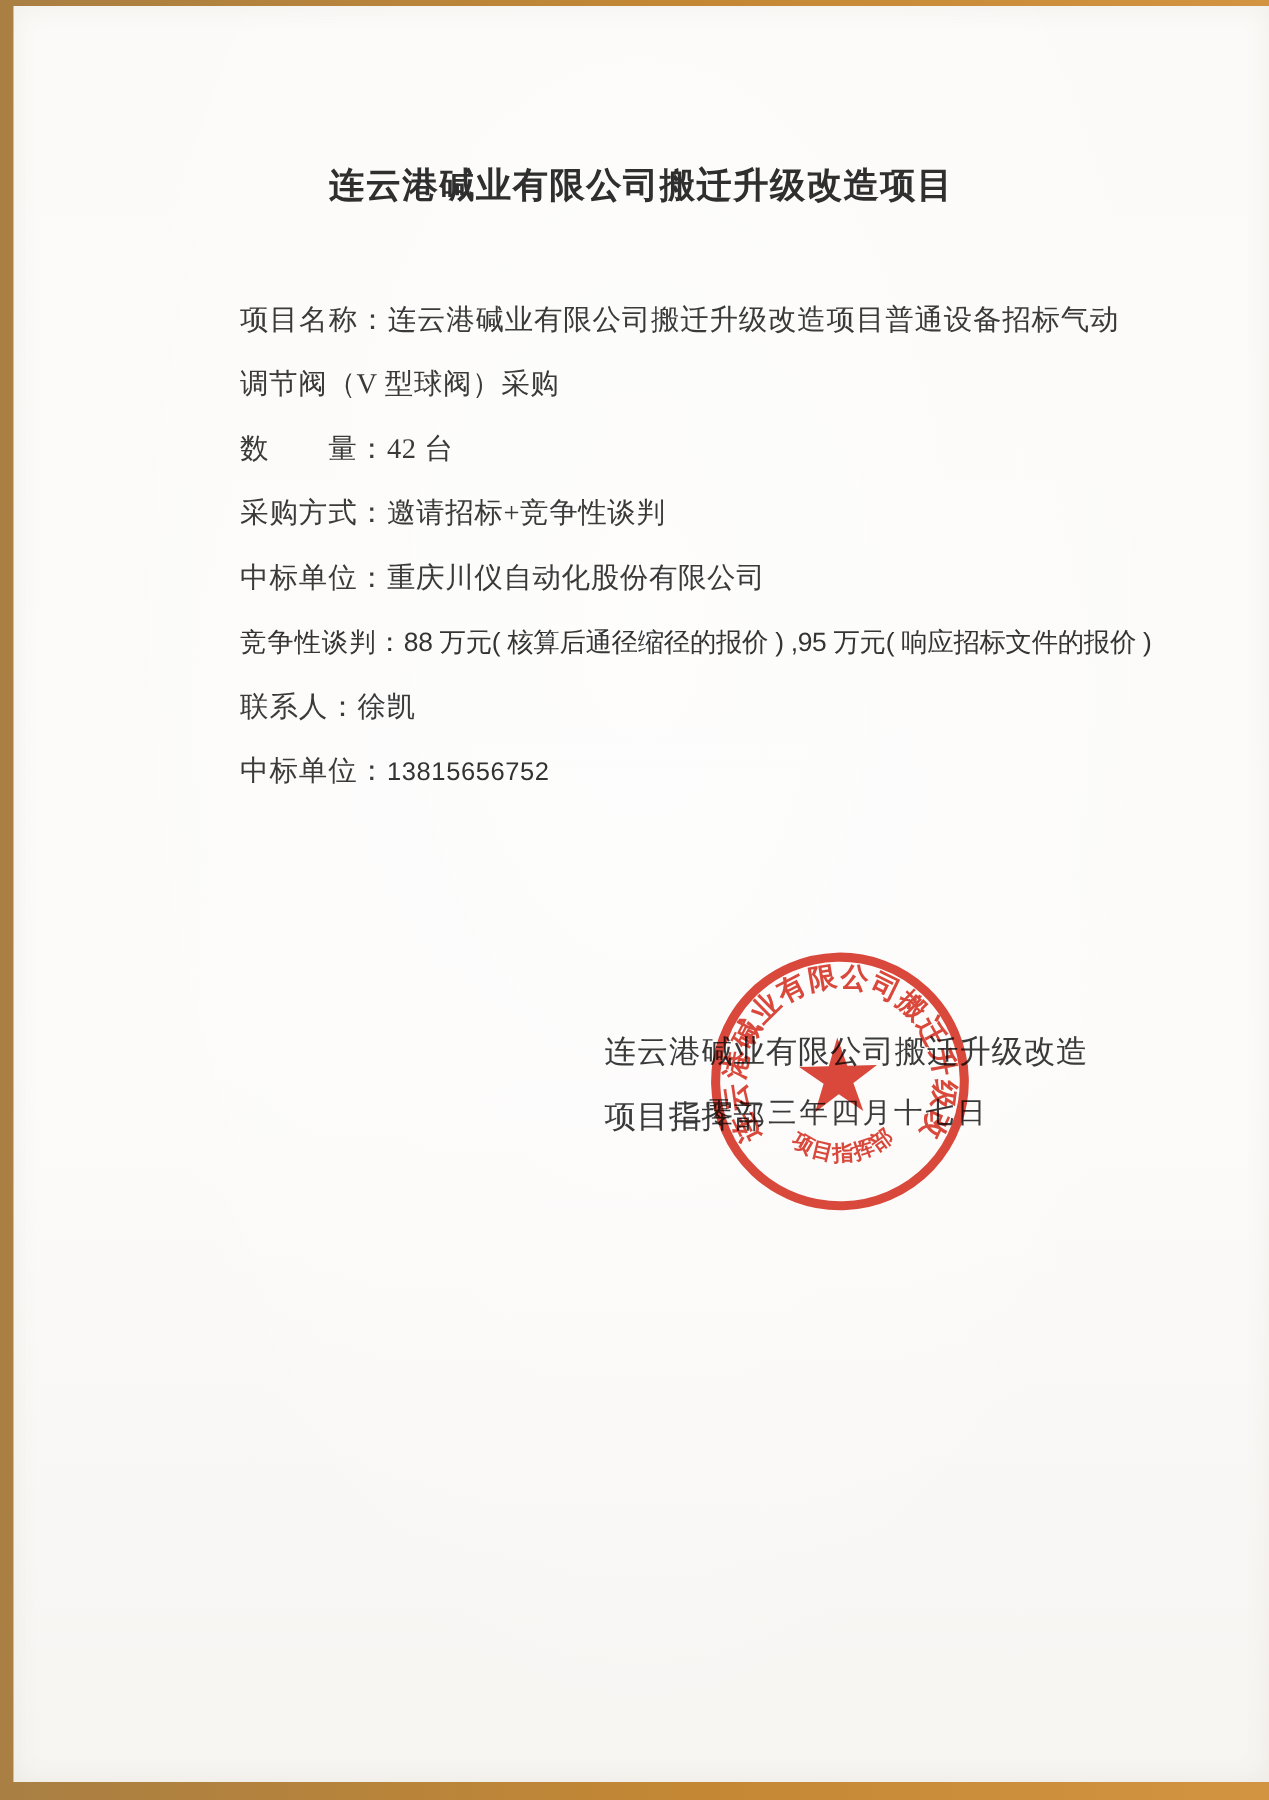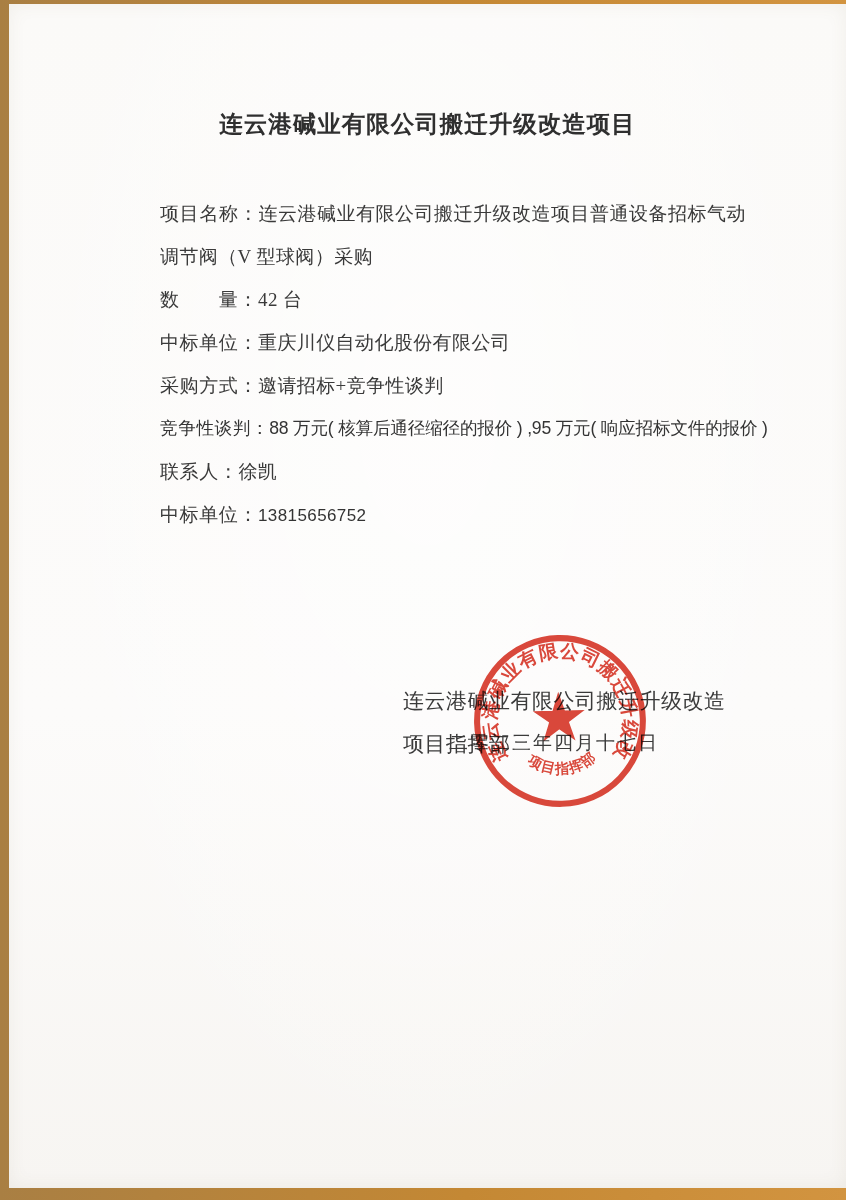--- a/index.html
+++ b/index.html
@@ -67,22 +67,22 @@
 <div class="scene">
   <div class="paper">
 
     <div class="titles">
       <h1>连云港碱业有限公司搬迁升级改造项目</h1>
     </div>
 
     <div class="doc-body">
       <p class="field"><span class="lbl">项目名称：</span><span>连云港碱业有限公司搬迁升级改造项目普通设备招标气动调节阀（V 型球阀）采购</span></p>
       <p class="field"><span class="lbl">数　　量：</span><span>42 台</span></p>
+      <p class="field"><span class="lbl">采购方式：</span><span>邀请招标+竞争性谈判</span></p>
       <p class="field"><span class="lbl">中标单位：</span><span>重庆川仪自动化股份有限公司</span></p>
-      <p class="field"><span class="lbl">采购方式：</span><span>邀请招标+竞争性谈判</span></p>
       <p class="field field-price"><span class="lbl">竞争性谈判：</span><span>88 万元( 核算后通径缩径的报价 ) ,95 万元( 响应招标文件的报价 )</span></p>
       <p class="field"><span class="lbl">联系人：</span><span>徐凯</span></p>
       <p class="field"><span class="lbl">中标单位：</span><span class="sans-val">13815656752</span></p>
     </div>
 
     <div class="signature">连云港碱业有限公司搬迁升级改造项目指挥部</div>
     <div class="sign-date">二零二三年四月十七日</div>
 
     <svg class="seal" viewBox="0 0 186 186" xmlns="http://www.w3.org/2000/svg">
       <defs>

